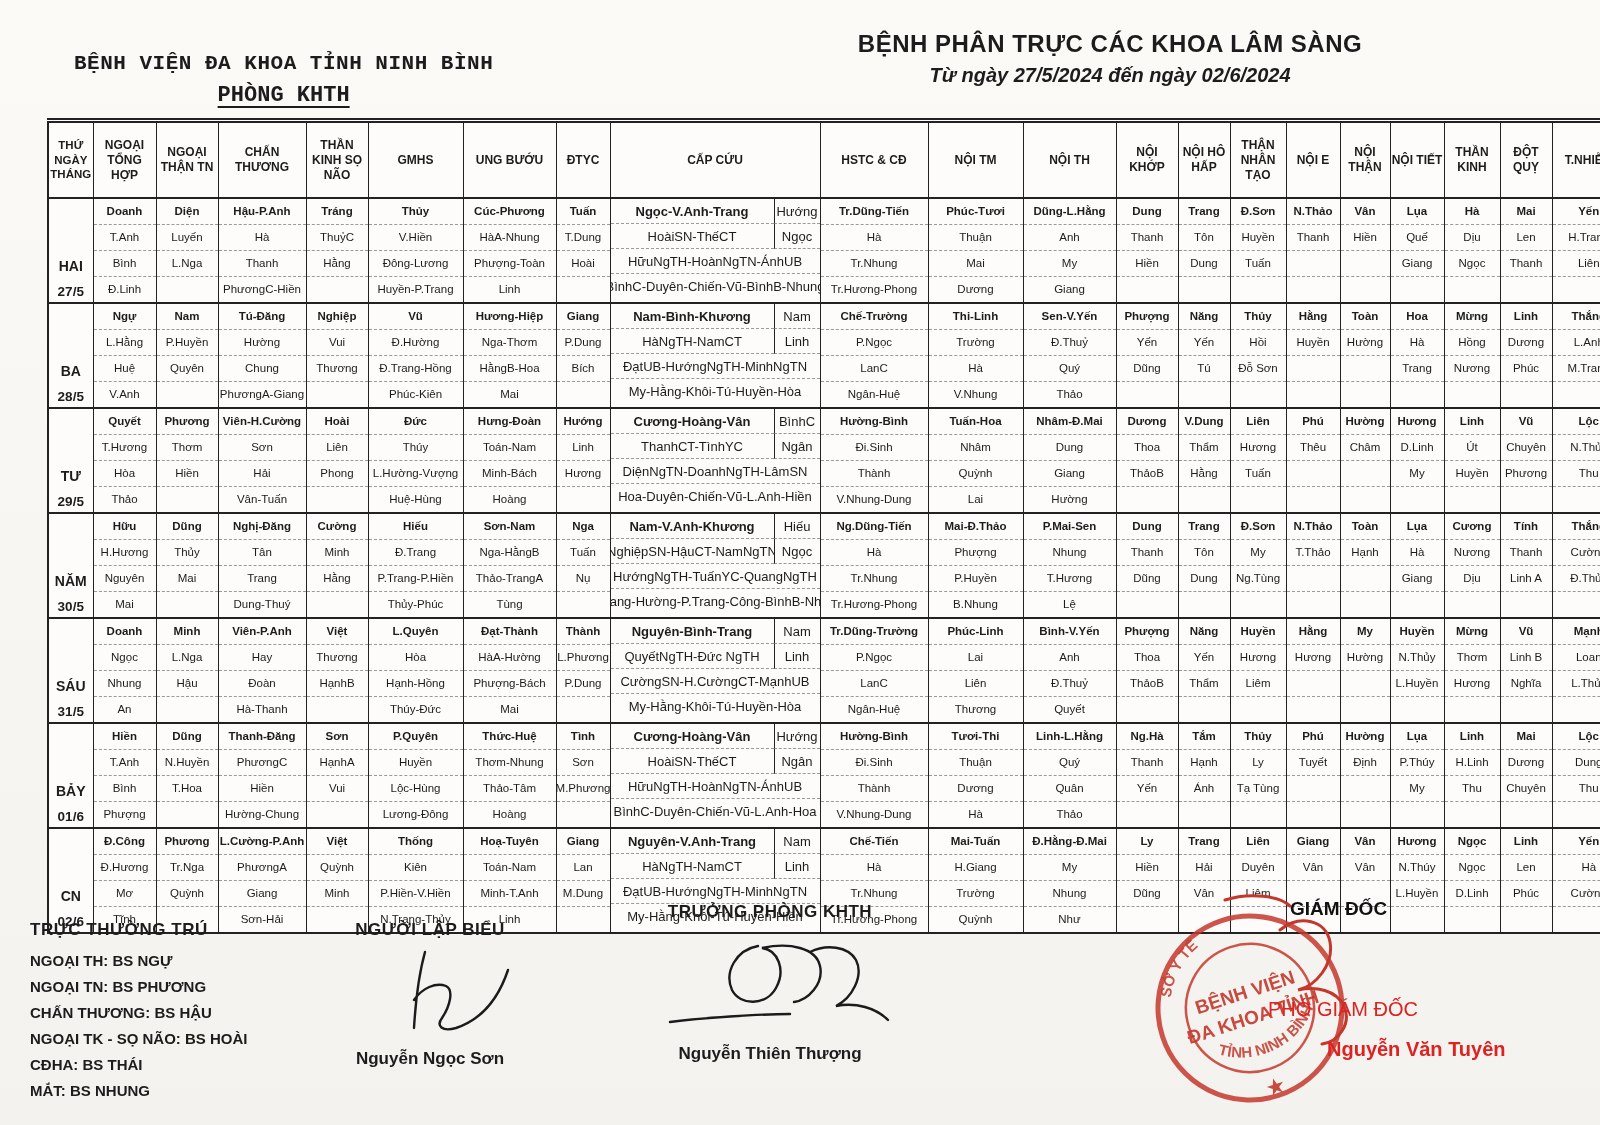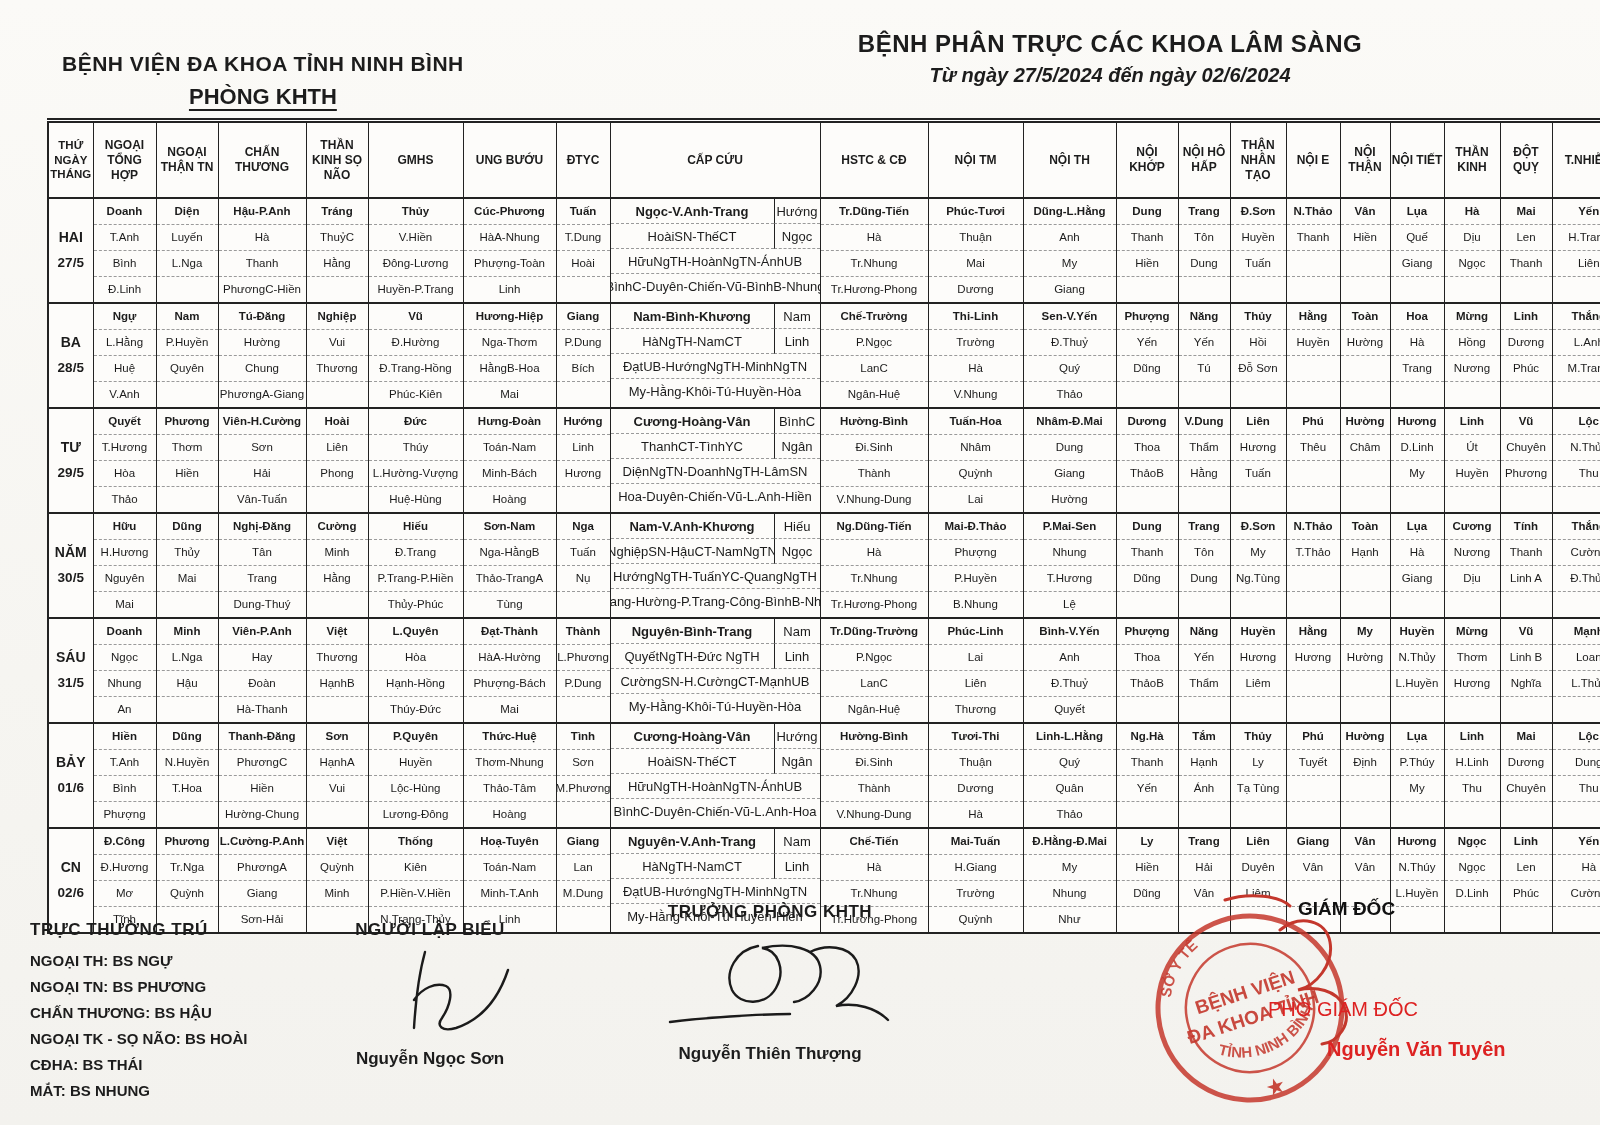--- a/index.html
+++ b/index.html
@@ -7,21 +7,21 @@
     width:1600px;height:1125px;overflow:hidden;
     background:#e9e7e3;
     font-family:"Liberation Sans", sans-serif;
     color:#1c1c1c;
   }
   .paper{
     position:relative;width:1600px;height:1125px;
     background:linear-gradient(180deg,#fbfaf7 0%,#f6f5f1 60%,#f3f2ee 100%);
   }
   
-  .head-left{position:absolute;left:62px;top:52px;text-align:center;}
+  .head-left{position:absolute;left:74px;top:52px;text-align:center;font-family:Liberation Mono, monospace;}
   .org{font-size:21px;font-weight:bold;letter-spacing:.5px;}
   .dept{font-size:22px;font-weight:bold;margin-top:8px;text-decoration:underline;text-underline-offset:5px;}
   .head-right{position:absolute;left:760px;top:30px;width:700px;text-align:center;}
   .title{font-size:24px;font-weight:bold;letter-spacing:.5px;}
   .daterange{font-size:20px;font-weight:bold;font-style:italic;margin-top:6px;}
   
   .tblwrap{position:absolute;left:10px;top:118px;padding-left:37px;}
   table.duty{border-collapse:collapse;table-layout:fixed;width:1578px;background:#fff;
     border:2px solid #222;border-top:5px double #222;}
   table.duty th{
@@ -32,21 +32,21 @@
   table.duty td{border:1.6px solid #222;padding:0;vertical-align:top;background:#fdfcfa;}
   tr.day-row{border-top:2.4px solid #222;}
   .stack{display:flex;flex-direction:column;}
   .sub{
     height:25px;display:flex;align-items:center;justify-content:center;
     font-size:11.5px;line-height:1;border-bottom:1px dashed #9a9a9a;
     overflow:hidden;white-space:nowrap;
   }
   .sub:last-child{border-bottom:none;}
   .sub.b1{font-weight:bold;}
-  .daycell{height:100px;display:flex;flex-direction:column;align-items:center;justify-content:center;gap:10px;}
+  .daycell{height:100px;display:flex;flex-direction:column;align-items:center;justify-content:flex-end;gap:10px;}
   .dayname{font-size:14px;font-weight:bold;}
   .daydate{font-size:13.5px;font-weight:bold;}
   
   .cc{display:grid;grid-template-columns:1fr 46px;grid-auto-rows:25px;}
   .cc div{display:flex;align-items:center;justify-content:center;font-size:13px;
     line-height:1;overflow:hidden;white-space:nowrap;border-bottom:1px dashed #9a9a9a;}
   .cc .ccm{font-weight:bold;}
   .cc .ccs{border-left:1.6px solid #222;}
   .cc .ccf{grid-column:1 / span 2;}
   .cc div:nth-last-child(1){border-bottom:none;}
@@ -54,21 +54,21 @@
   .footer{position:absolute;left:0;top:902px;width:1600px;height:223px;}
   .dutylist{position:absolute;left:30px;top:18px;}
   .dutylist .dl-title{font-size:17px;font-weight:bold;margin-bottom:8px;letter-spacing:.5px;}
   .dutylist .dl-item{font-size:15px;font-weight:bold;line-height:26px;}
   .sig-block{position:absolute;text-align:center;}
   .sig-title{font-size:17px;font-weight:bold;letter-spacing:.5px;}
   .sig-name{font-size:17px;font-weight:bold;}
   .preparer{left:310px;top:18px;width:240px;}
   .khth{left:620px;top:0;width:300px;}
   .stampzone{position:absolute;left:1120px;top:-12px;width:470px;height:235px;}
-  .gd-label{position:absolute;left:178px;top:8px;font-size:19px;font-weight:bold;color:#111;}
+  .gd-label{position:absolute;left:170px;top:8px;font-size:19px;font-weight:bold;color:#111;}
   .pgd{position:absolute;left:148px;top:108px;font-size:20px;font-weight:normal;color:#d22;}
   .pgd-name{position:absolute;left:168px;top:148px;font-size:20px;font-weight:bold;color:#d22;margin-left:39px;}
   svg .inkblack{stroke:#1b1b1b;fill:none;stroke-width:2.4;stroke-linecap:round;}
   svg .inkred{stroke:#c4372c;fill:none;stroke-width:3;stroke-linecap:round;}
 </style>
 </head>
 <body>
 
 <div class="paper">
 

